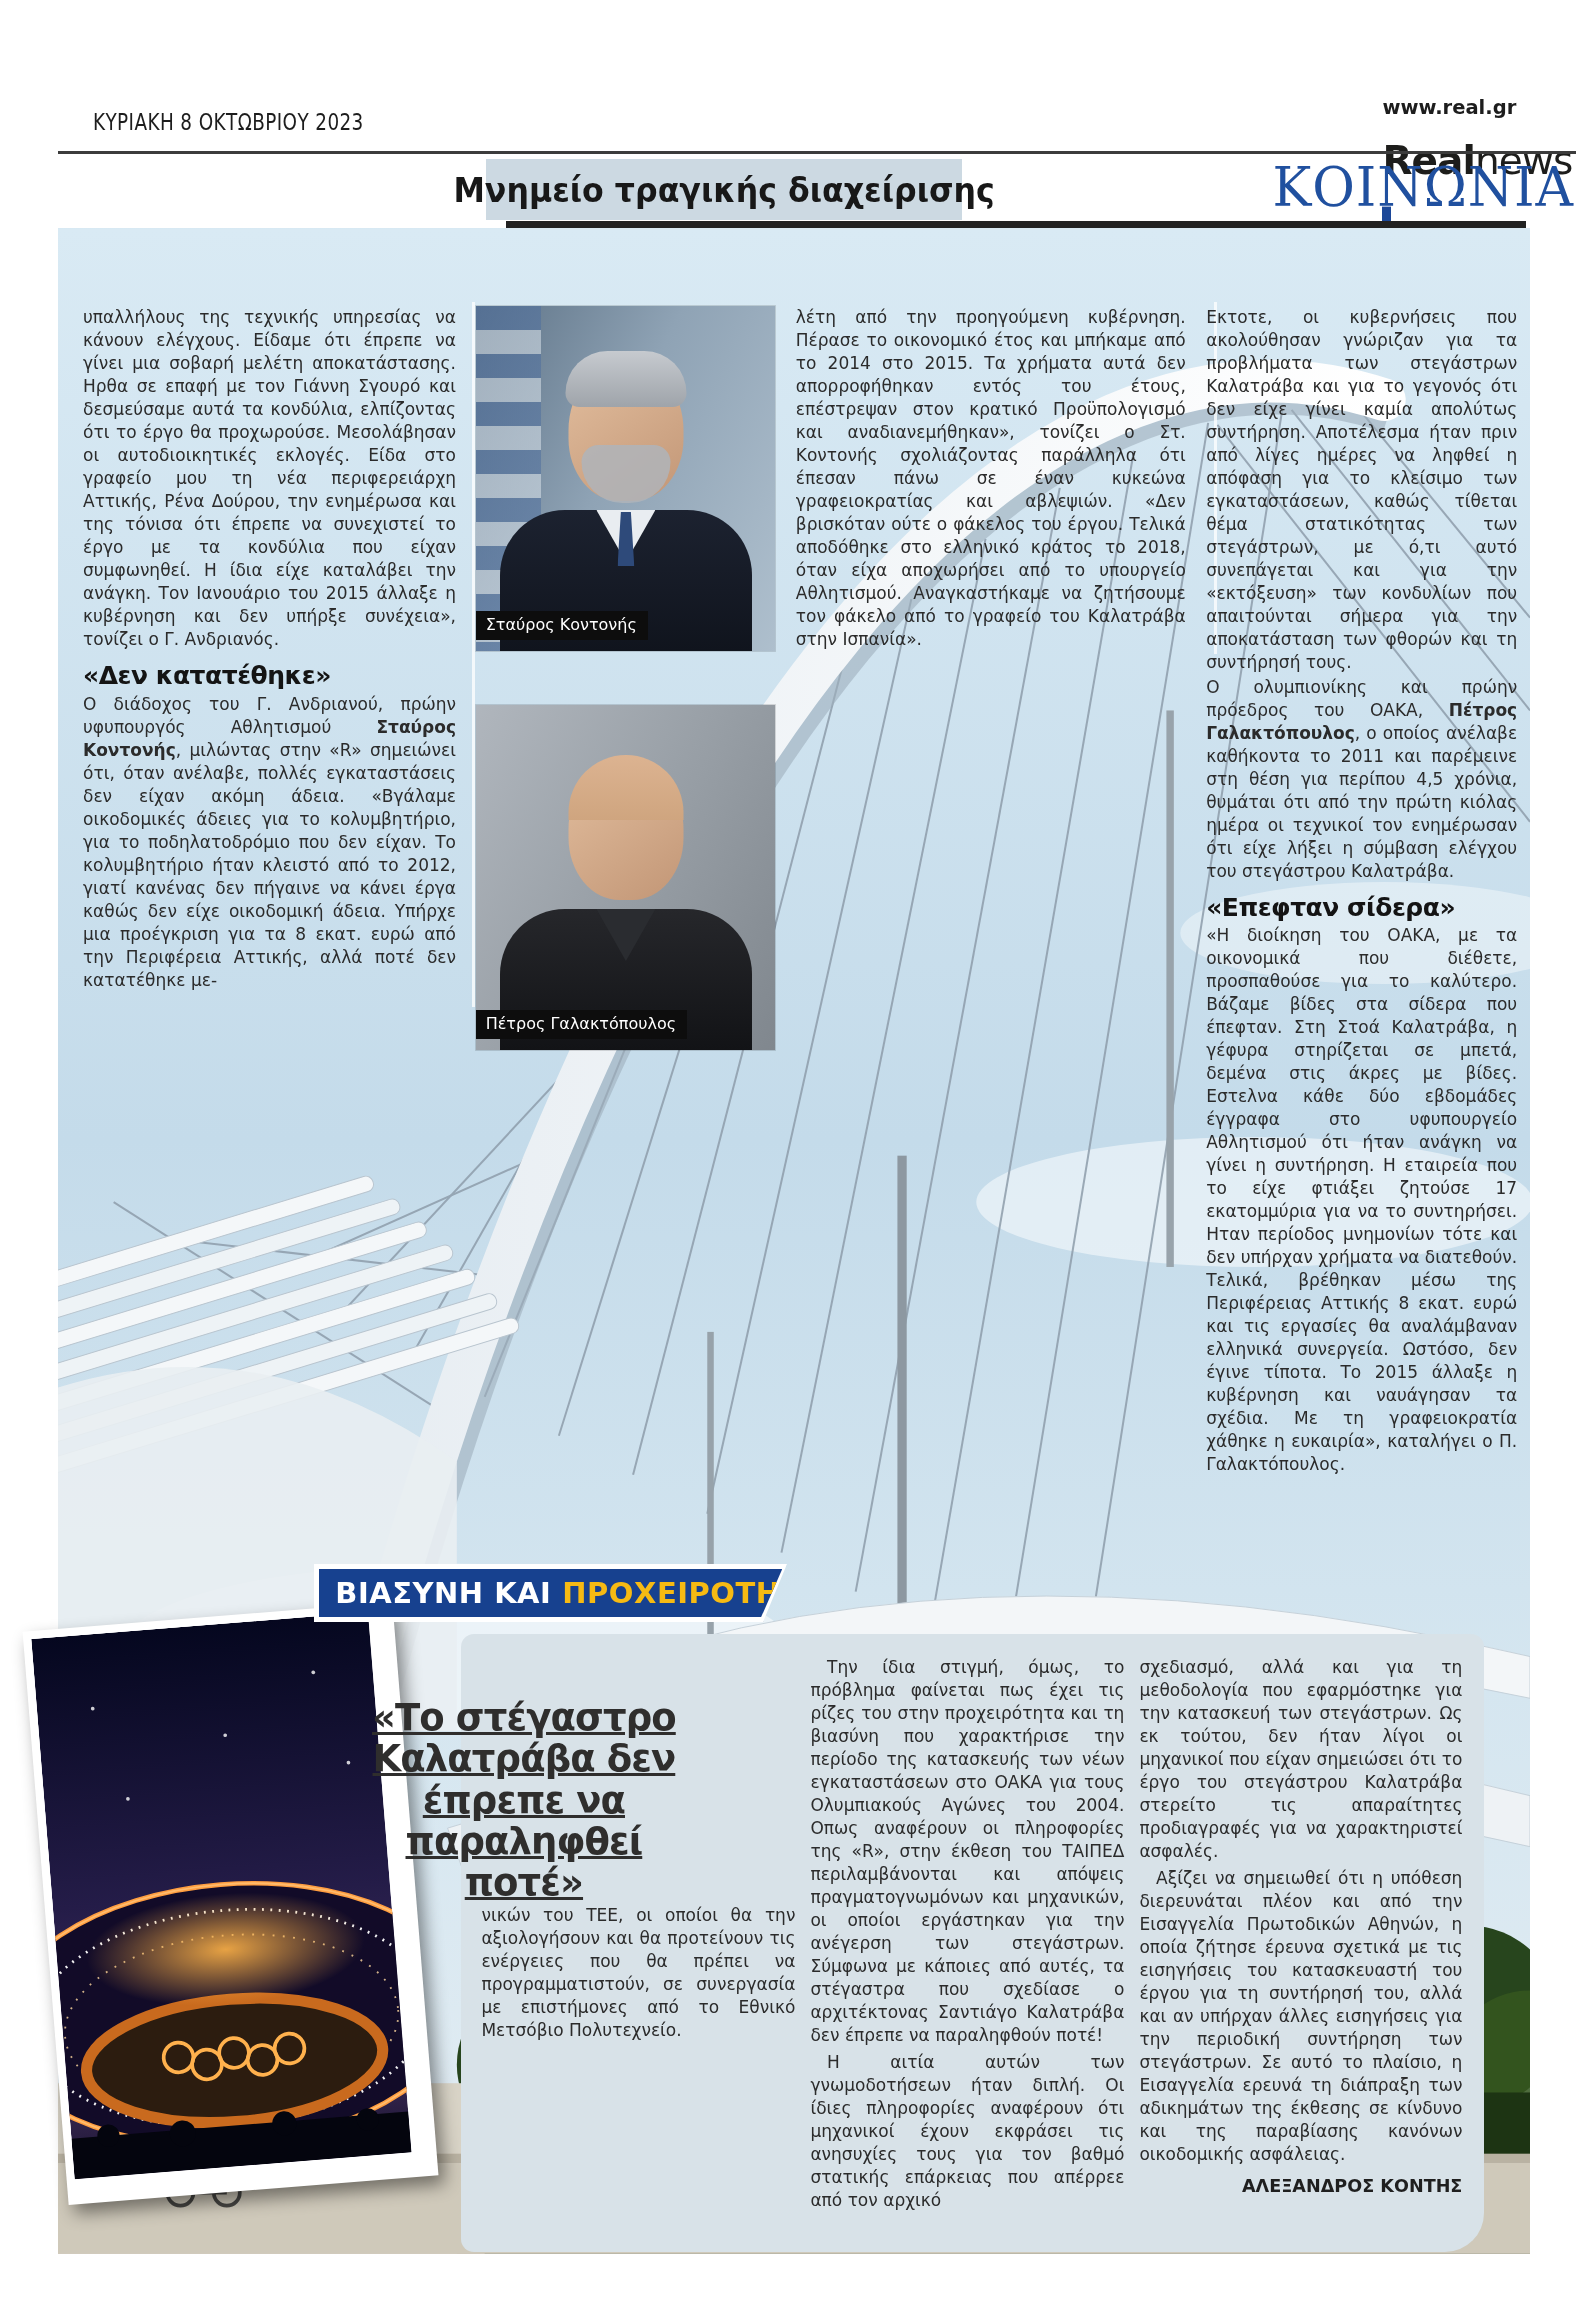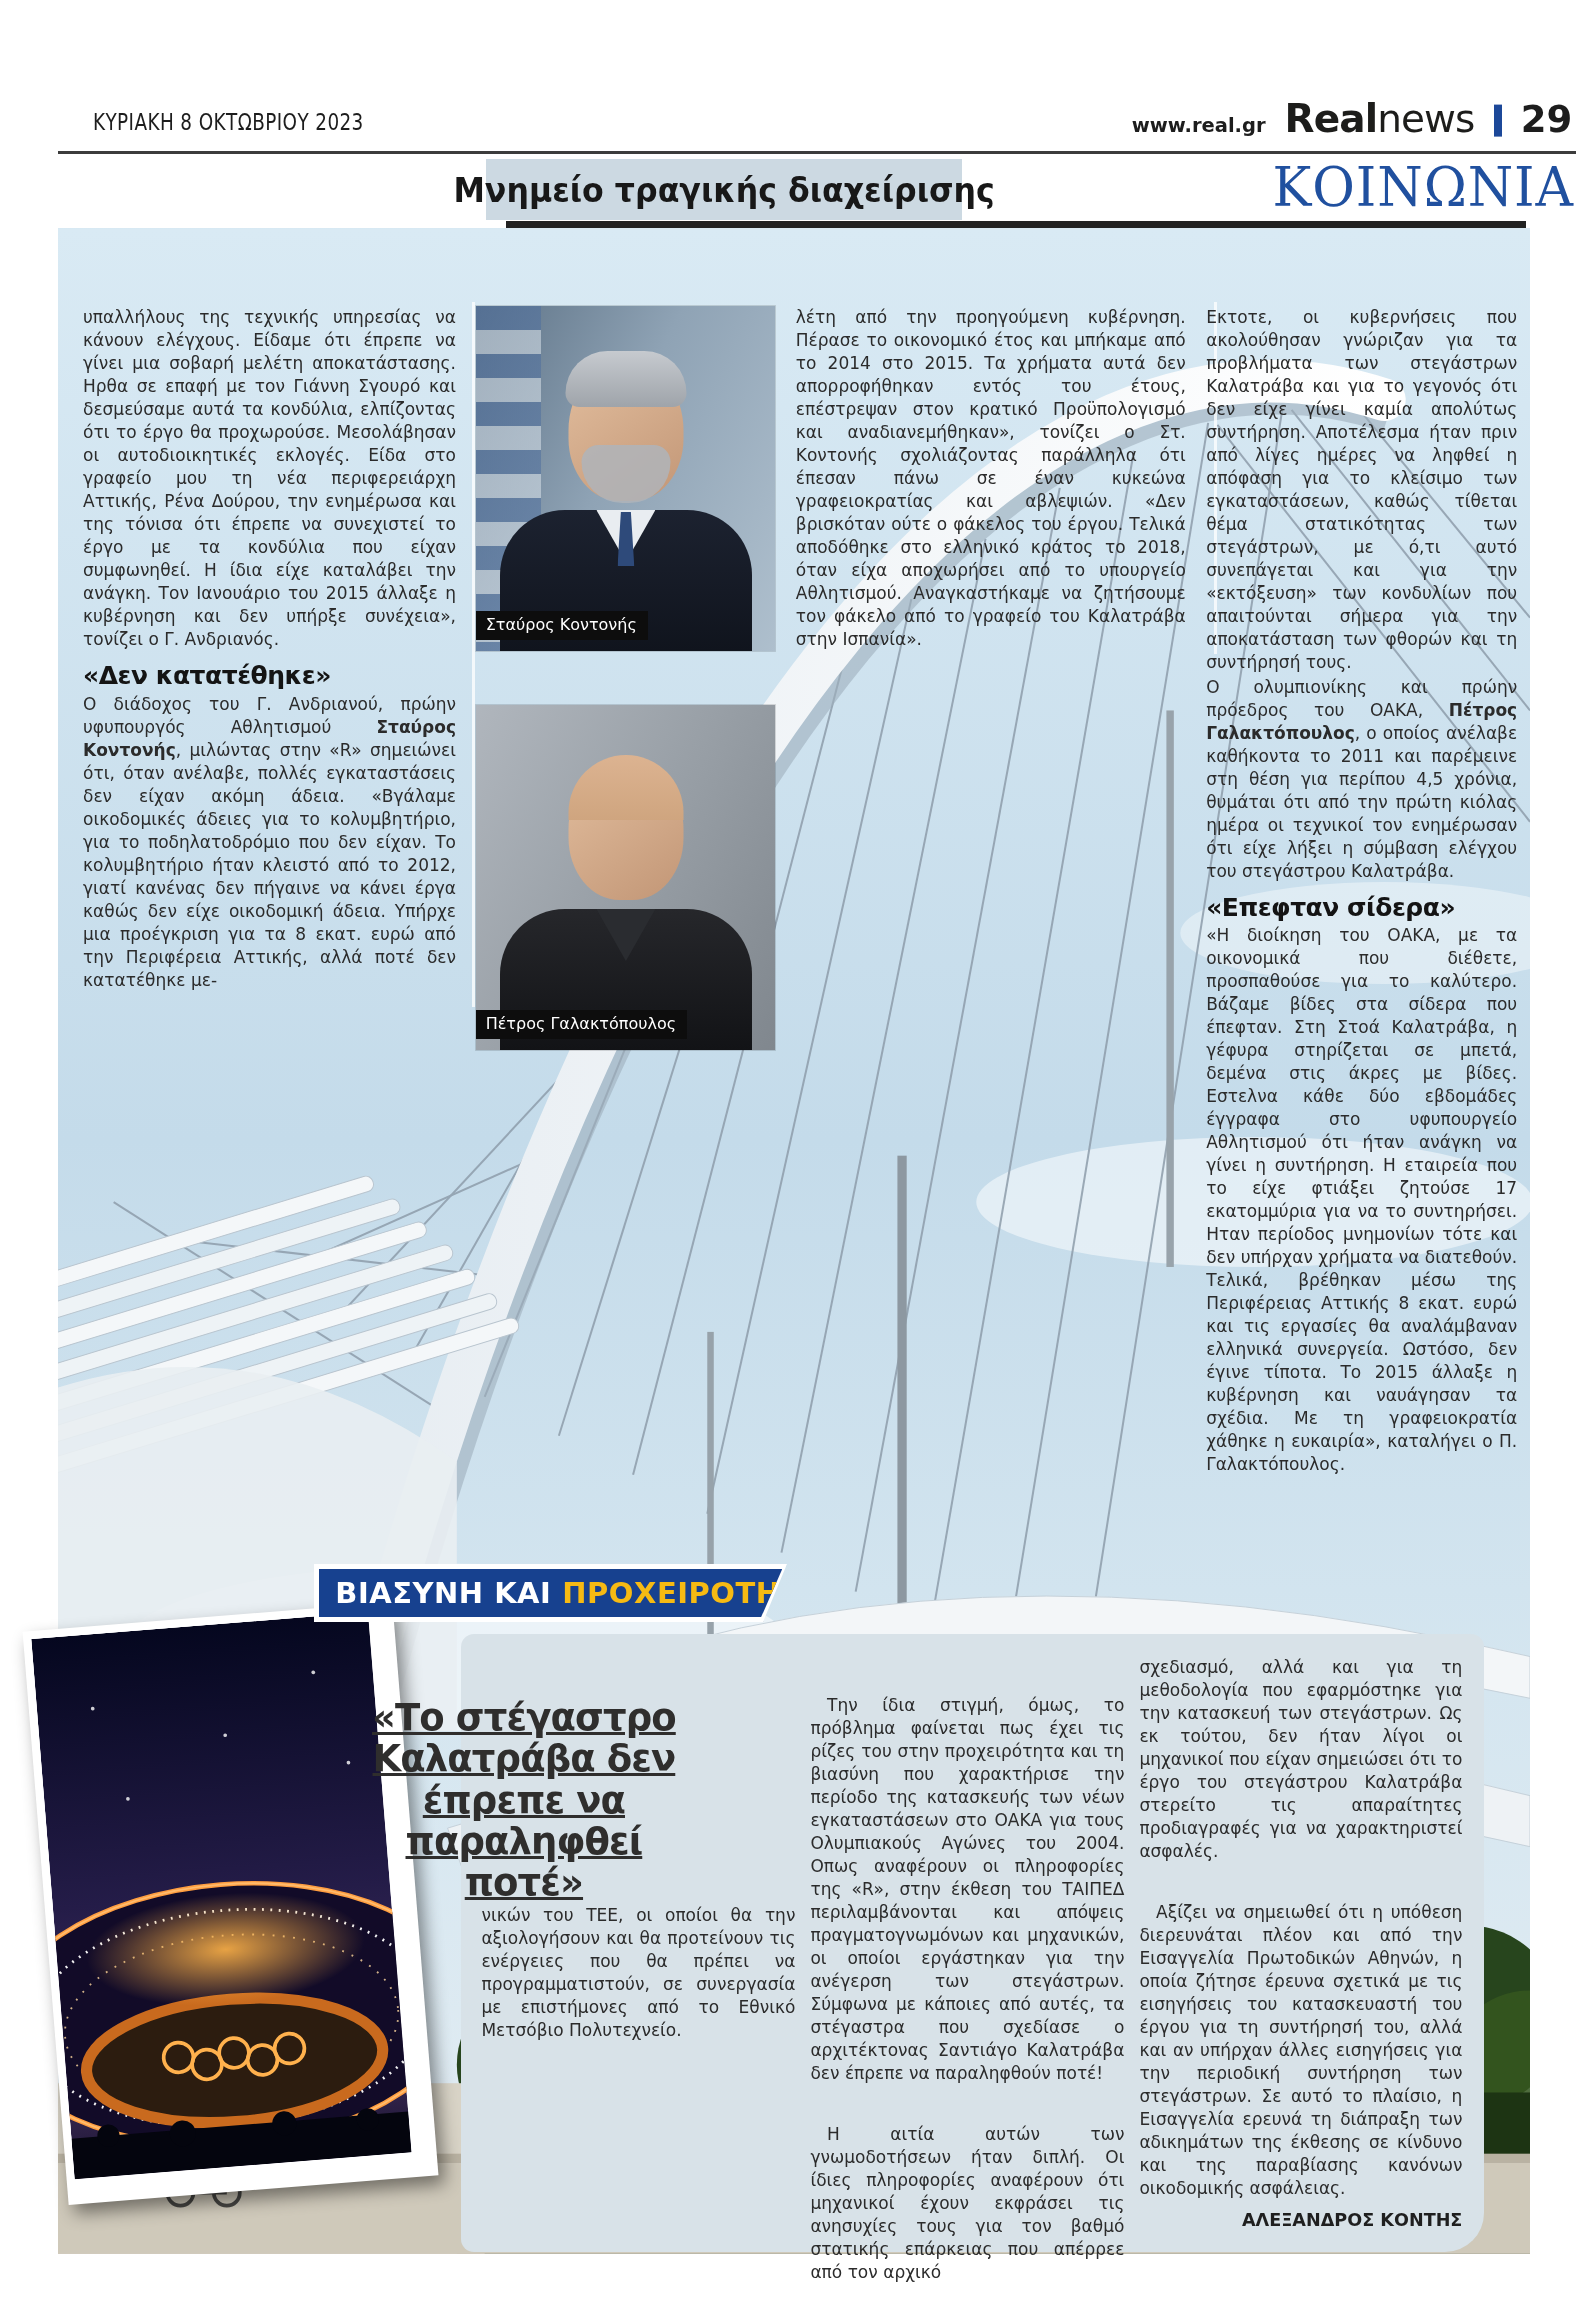--- a/index.html
+++ b/index.html
@@ -2,21 +2,21 @@
 <html lang="el" style="font-size:15px"><head>
 <meta charset="utf-8">
 <style>
   html,body{margin:0;padding:0;background:#ffffff;}
   .page{position:relative;width:1589px;height:2301px;background:#fff;overflow:hidden;
         font-family:"DejaVu Sans","Liberation Sans",sans-serif;color:#262626;}
 
   
   .date-line{position:absolute;left:93px;top:109px;font-size:23px;color:#1d1d1d;
              letter-spacing:0.5px;transform:scaleX(.8);transform-origin:left center;white-space:nowrap;}
-  .masthead{position:absolute;right:16.7px;top:96px;display:flex;align-items:baseline;gap:19px;white-space:nowrap;}
+  .masthead{position:absolute;right:16.7px;top:96px;display:flex;align-items:baseline;gap:19px;white-space:nowrap;flex-direction:column;}
   .masthead .url{font-size:19.5px;font-weight:bold;color:#1d1d1d;}
   .brand{font-size:39px;color:#1d1d1b;letter-spacing:-0.9px;}
   .brand .b1{font-weight:800;}
   .brand .b2{font-weight:400;}
   .brand-bar{display:inline-block;width:8.3px;height:32px;background:#1c4899;transform:translateY(4.6px);}
   .pageno{font-size:37px;font-weight:800;color:#1d1d1d;}
   .rule-top{position:absolute;left:58px;top:151px;width:1518px;height:2.8px;background:#3c3c3c;}
 
   .kicker{position:absolute;left:486px;top:159px;width:476px;height:61px;background:#ccd9e2;
           display:flex;align-items:center;justify-content:center;}
@@ -86,21 +86,21 @@
         display:flex;align-items:center;padding-left:16.7px;box-sizing:border-box;white-space:nowrap;}
   .bsn-banner .w{color:#fff;font-size:29px;font-weight:800;letter-spacing:0.5px;}
   .bsn-banner .y{color:#f6ba13;font-size:29px;font-weight:800;margin-left:11px;letter-spacing:0.5px;}
 
   .bottom-panel{position:absolute;left:461px;top:1634px;width:1023px;height:618px;
         background:#d8e2e8;border-radius:13px 13px 39px 13px;box-sizing:border-box;
         padding:22px 18.6px 22px 20.4px;}
   .bottom-grid{display:grid;grid-template-columns:314px 314px 323px;column-gap:15px;height:100%;}
   .btxt{font-size:17px;line-height:23px;text-align:justify;color:#2b2b2b;}
   .btxt p{margin:0 0 3.7px 0;}
-  .btxt .indent{text-indent:16.7px;margin-top:38px;}
+  .btxt .indent{text-indent:16.7px;}
   .lead-in{font-weight:800;}
   .pq-row{display:flex;align-items:flex-start;margin-top:3.7px;}
   .pull-quote{flex:0 0 327px;margin-left:-121px;font-size:37px;line-height:1.12;font-weight:800;
         color:#2f2e2d;text-align:center;letter-spacing:-0.9px;padding-top:37px;text-decoration:underline;}
   .side-text{flex:1;font-size:17px;line-height:22px;text-align:left;}
   .byline{text-align:right;font-weight:800;font-size:17.6px;margin-top:9.3px;color:#1f1f1f;}
 </style>
 </head>
 <body>
 

